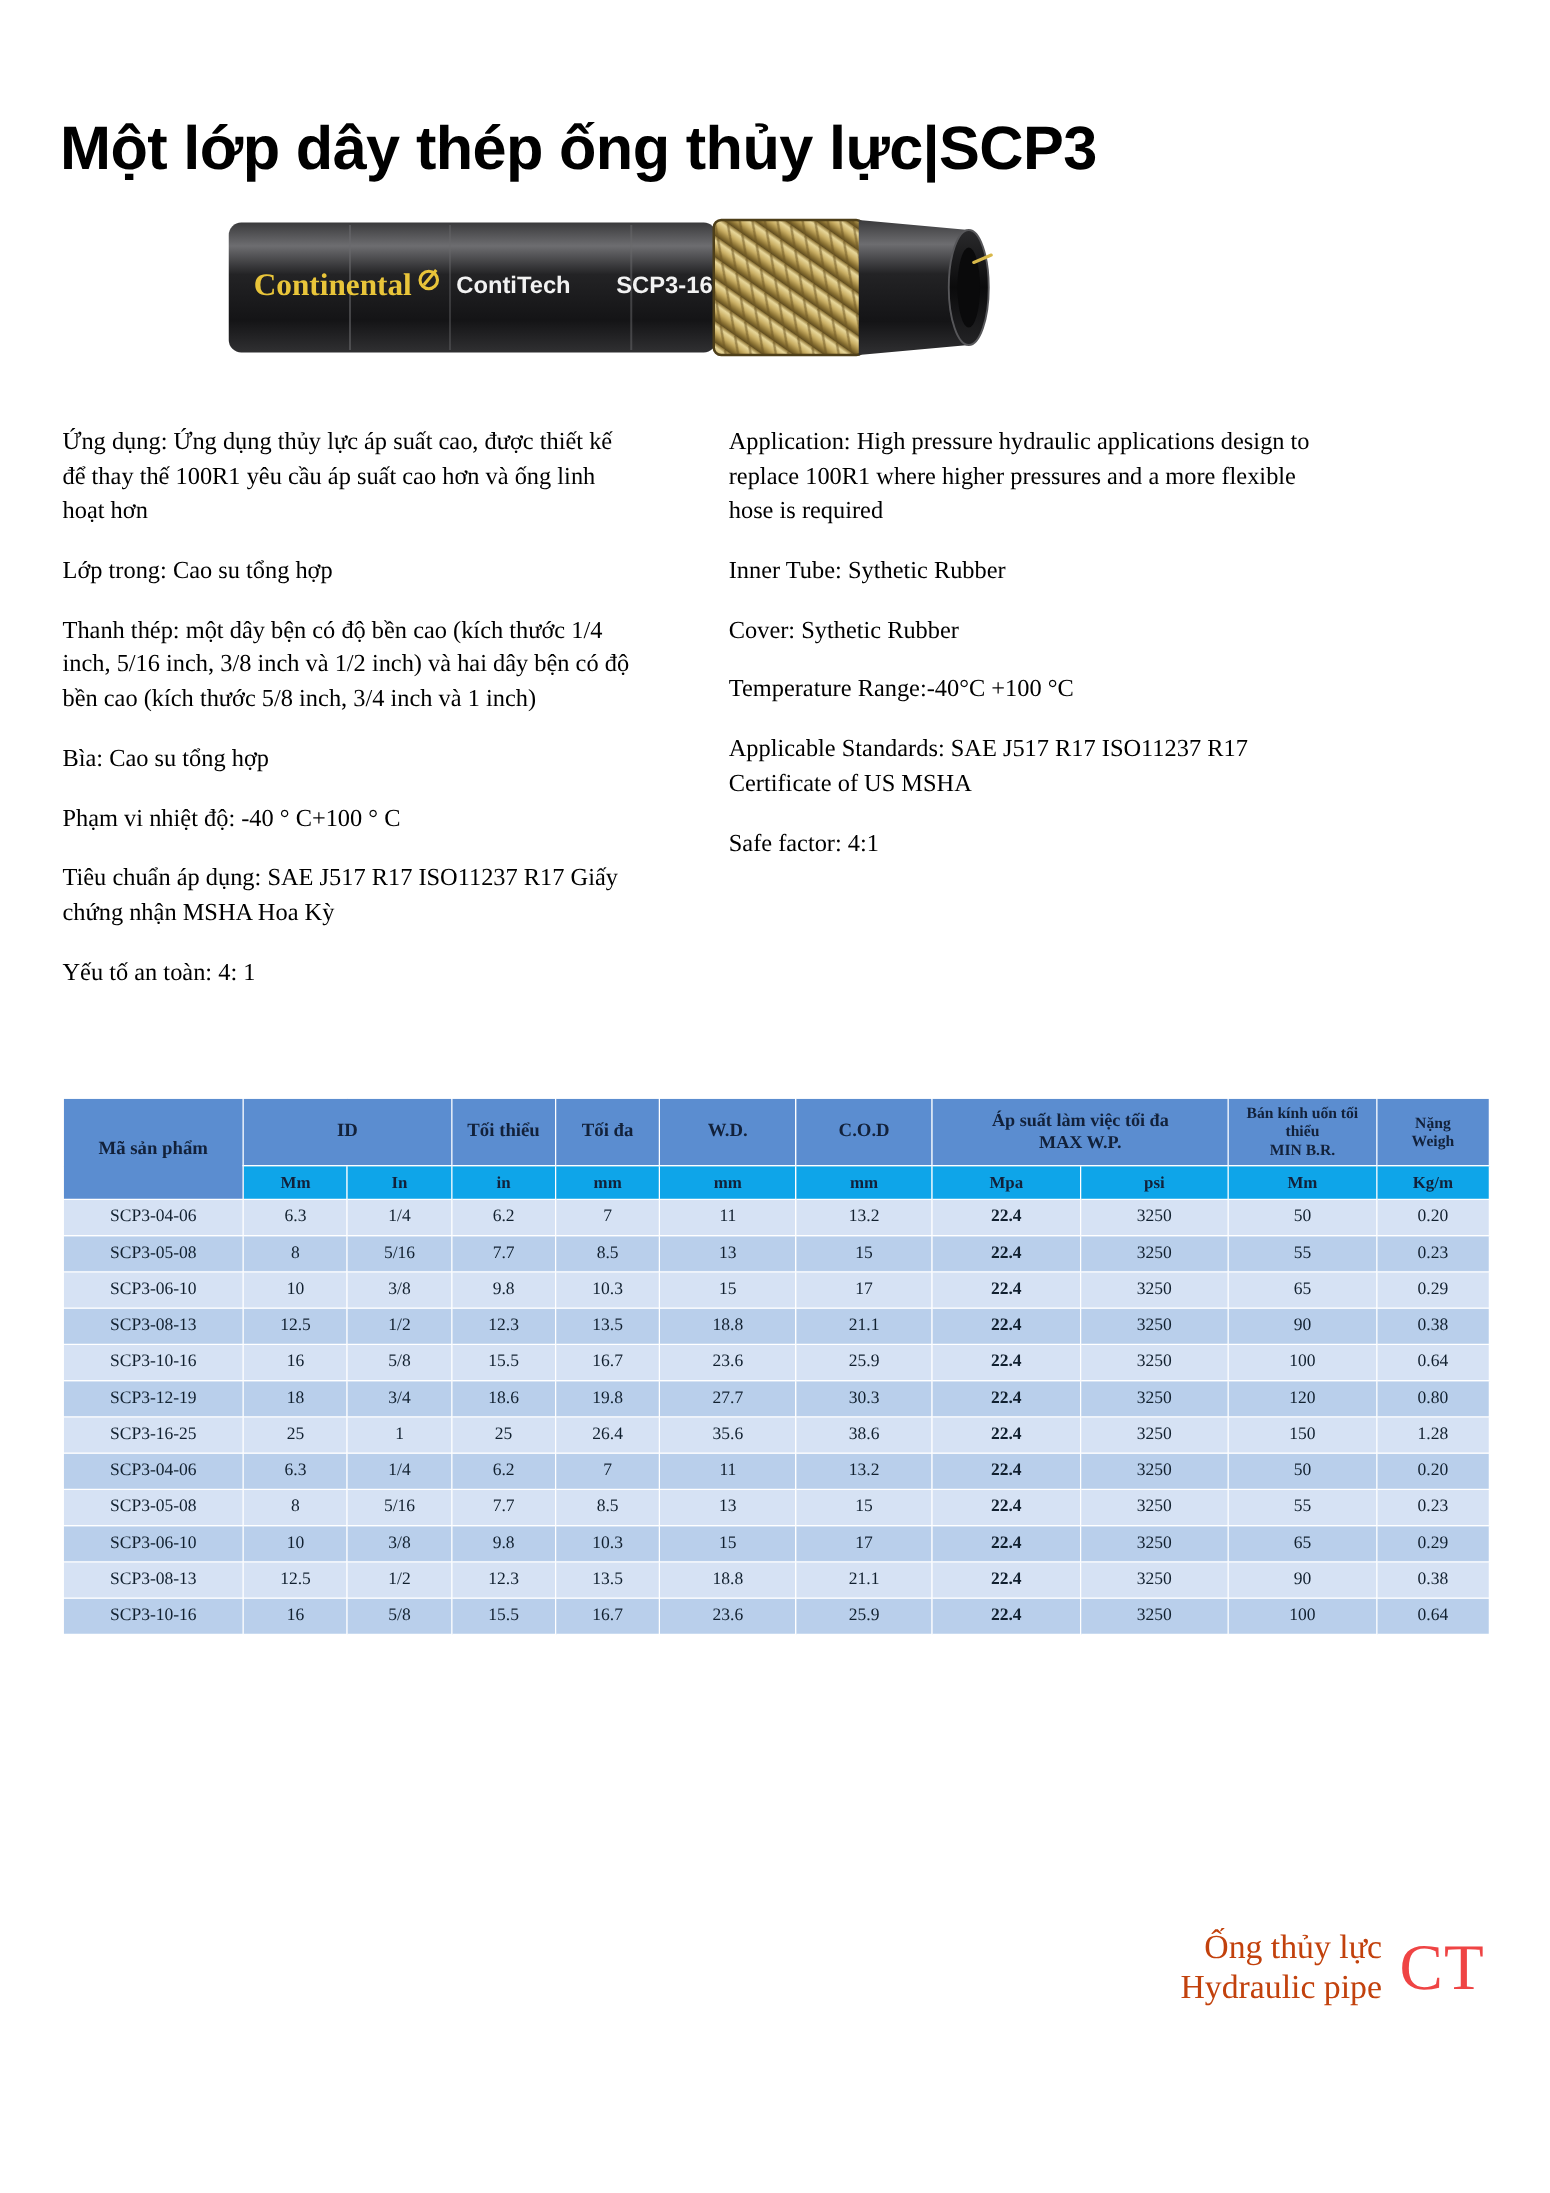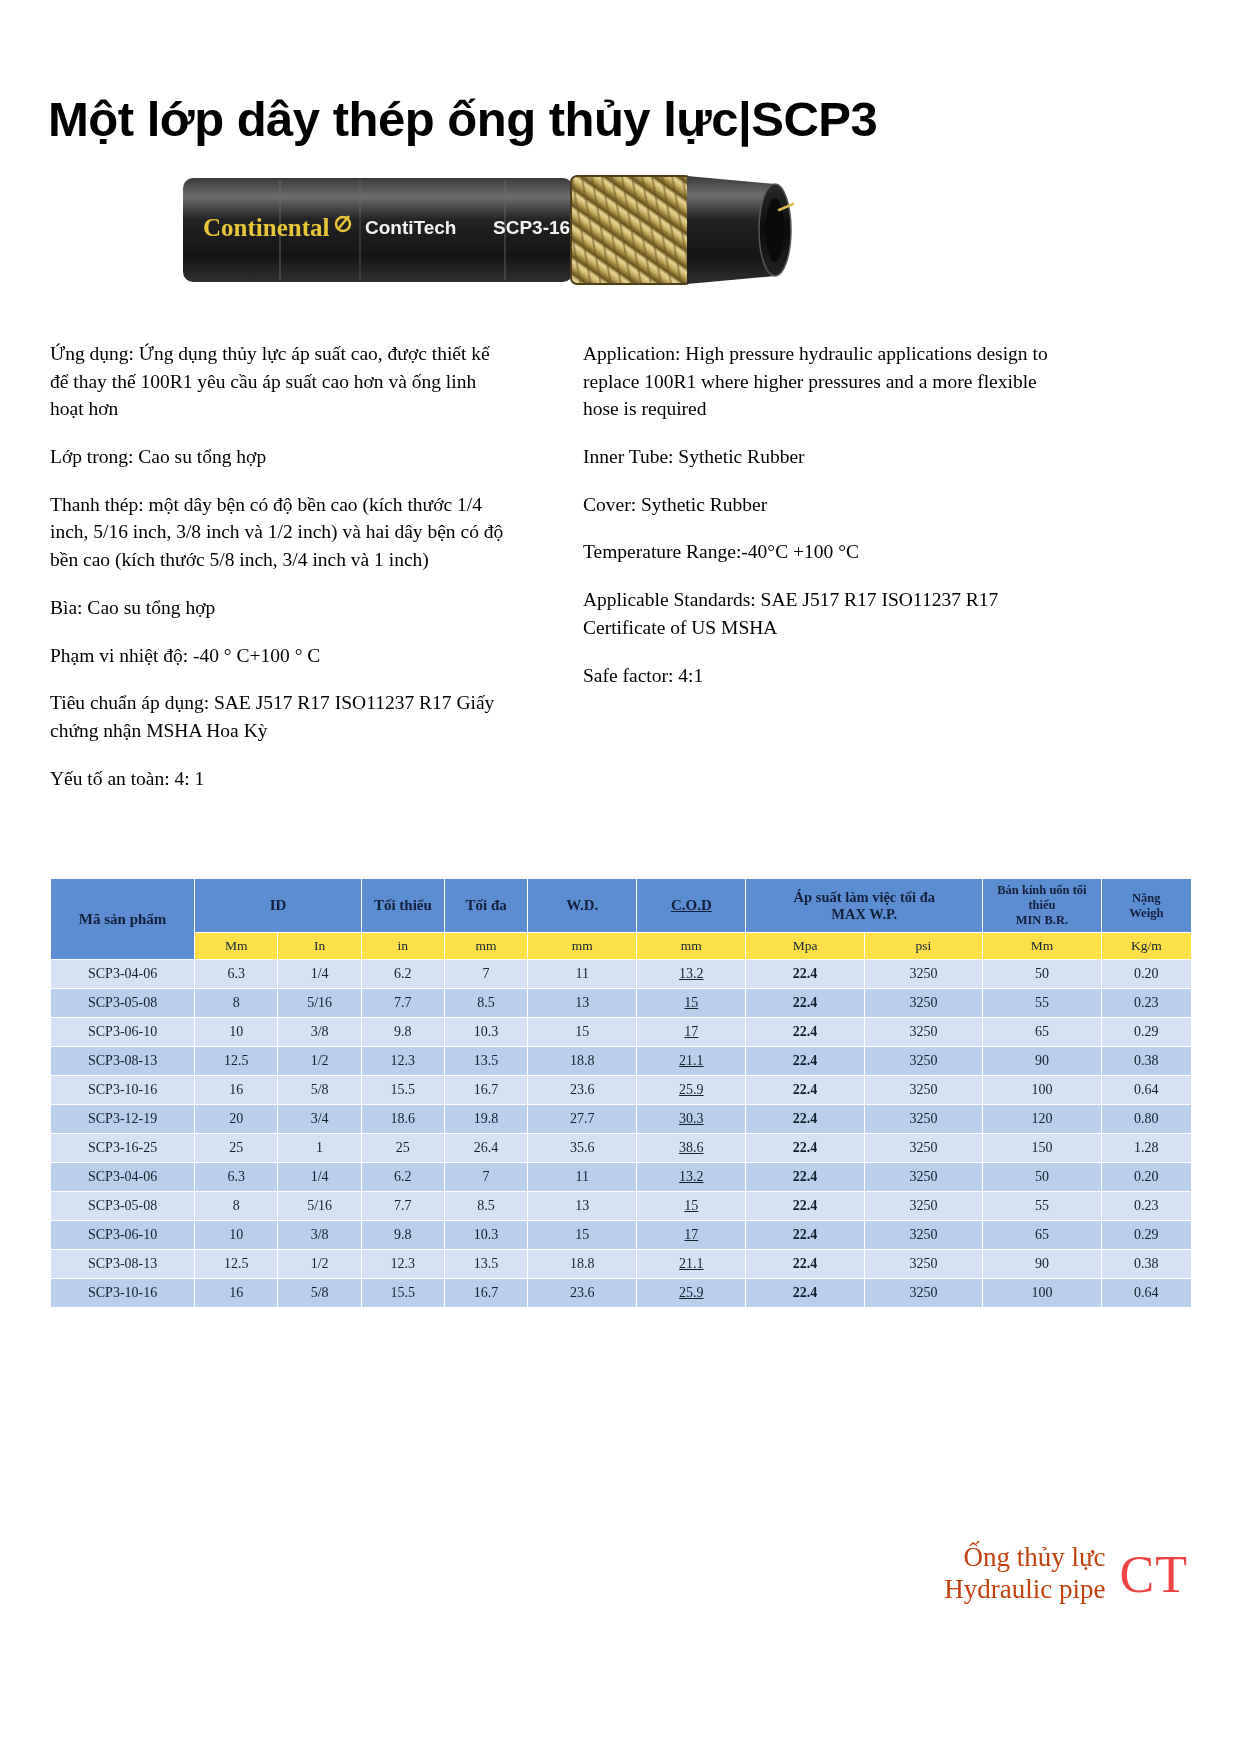--- a/index.html
+++ b/index.html
@@ -77,36 +77,36 @@
     background: #5b8dd0;
     color: #12213a;
     font-weight: bold;
     font-size: 14.5px;
     padding: 4px 2px;
   }
   table.spec thead th.big {
     font-size: 15px;
   }
   table.spec thead tr.units th {
-    background: #fde047;
-    font-weight: normal;
+    background: #0ea5e9;
+    font-weight: bold;
     font-size: 13.5px;
     padding: 5px 2px;
   }
   table.spec tbody td {
     padding: 6px 2px;
     font-size: 14px;
     color: #11202f;
   }
   table.spec tbody tr.odd td { background: #d6e2f4; }
   table.spec tbody tr.even td { background: #b9cfeb; }
   .col-code { width: 118px; }
   .col-num  { width: 66px; }
   .col-wd   { width: 88px; }
-  .col-cod  { width: 88px; text-decoration: underline; }
+  .col-cod  { width: 88px; }
   .col-mpa  { width: 96px; font-weight: bold; }
   .col-psi  { width: 96px; }
   .col-br   { width: 96px; }
   .col-kg   { width: 72px; }
 
   
   .footer {
     position: absolute;
     right: 52px;
     bottom: 148px;
@@ -303,21 +303,21 @@
             <td class="col-num">16.7</td>
             <td class="col-wd">23.6</td>
             <td class="col-cod">25.9</td>
             <td class="col-mpa">22.4</td>
             <td class="col-psi">3250</td>
             <td class="col-br">100</td>
             <td class="col-kg">0.64</td>
           </tr>
           <tr class="even">
             <td class="col-code">SCP3-12-19</td>
-            <td class="col-num">20</td>
+            <td class="col-num">18</td>
             <td class="col-num">3/4</td>
             <td class="col-num">18.6</td>
             <td class="col-num">19.8</td>
             <td class="col-wd">27.7</td>
             <td class="col-cod">30.3</td>
             <td class="col-mpa">22.4</td>
             <td class="col-psi">3250</td>
             <td class="col-br">120</td>
             <td class="col-kg">0.80</td>
           </tr>

